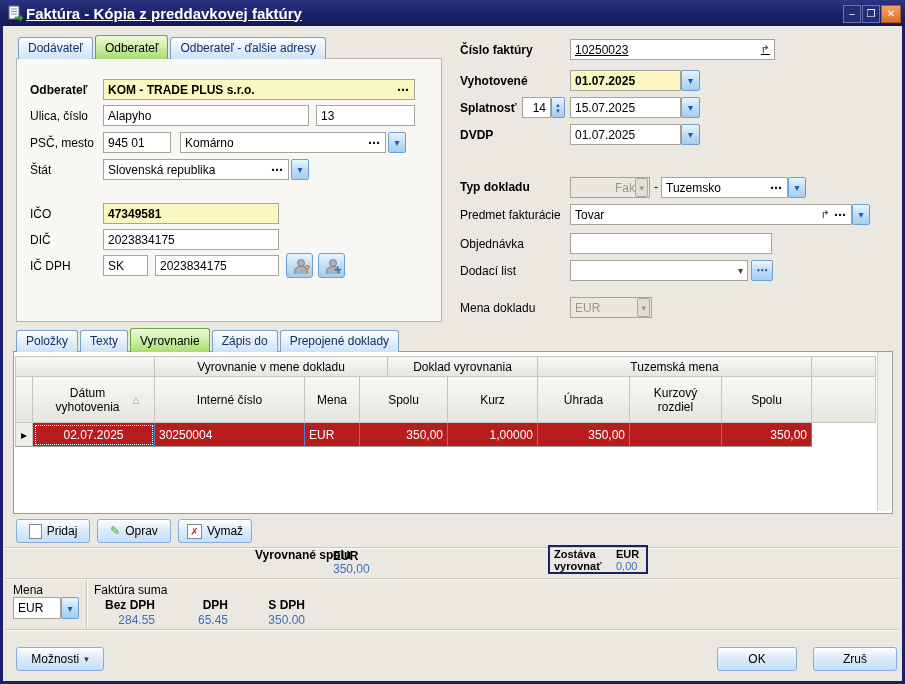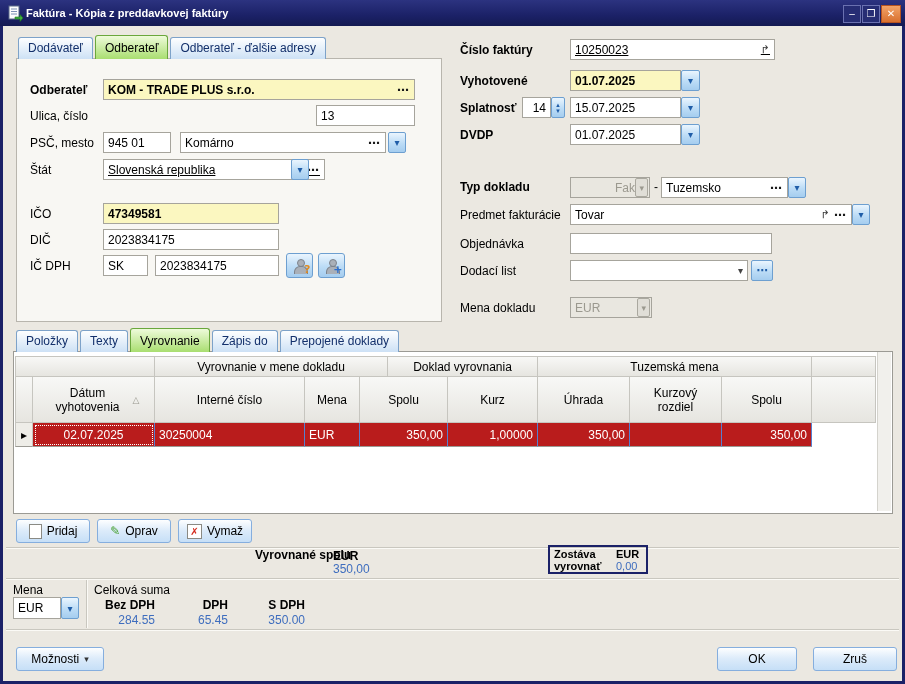--- a/index.html
+++ b/index.html
@@ -4,21 +4,21 @@
 <style>
   html,body{margin:0;padding:0;background:#555;}
   body{font-family:"Liberation Sans","DejaVu Sans",sans-serif;font-size:12px;color:#000;}
   #window{position:relative;width:905px;height:684px;background:#1b2167;overflow:hidden;}
   .body-bg{position:absolute;left:3px;top:26px;width:899px;height:655px;background:#ebe8e1;}
   .abs{position:absolute;}
 
   
   .titlebar{position:absolute;left:0;top:0;width:905px;height:26px;
     background:linear-gradient(#2c3380,#1b2167 60%,#141a52);display:flex;align-items:center;}
-  .titlebar .title{color:#fff;font-weight:bold;font-size:11px;margin-left:6px;}
+  .titlebar .title{color:#fff;font-weight:bold;font-size:15px;margin-left:6px;text-decoration:underline;}
   .win-btn{position:absolute;top:5px;height:16px;display:flex;align-items:center;justify-content:center;
     color:#fff;font-size:10px;line-height:10px;border:1px solid #6a71b0;background:#262d74;cursor:pointer;}
   .win-btn.close{background:linear-gradient(#f2a368,#d8702f);border-color:#b65420;}
 
   
   .tabstrip{display:flex;align-items:flex-end;gap:2px;}
   .tab{border:1px solid #7da2c9;border-bottom:none;border-radius:3px 3px 0 0;
     background:linear-gradient(#fdfeff,#cde1f5);padding:3px 9px 4px 9px;color:#13306b;cursor:pointer;white-space:nowrap;}
   .tab.active{background:linear-gradient(#eefbda,#a9de70);border-color:#6aa73c;color:#000;
     padding-top:5px;position:relative;z-index:3;}
@@ -116,38 +116,41 @@
 
   <div class="abs panel" style="left:16px;top:58px;width:424px;height:262px;"></div>
 
   <div class="lbl b" style="left:30px;top:83px;">Odberateľ</div>
   <div class="field yellow" style="left:103px;top:79px;width:312px;height:21px;">
     <span class="txt">KOM - TRADE PLUS s.r.o.</span>
     <span class="ellipsis">⋯</span>
   </div>
 
   <div class="lbl" style="left:30px;top:109px;">Ulica, číslo</div>
+  <div class="field" style="left:103px;top:105px;width:206px;height:21px;">
+      <span class="txt">Alapyho</span>
+    </div>
   <div class="field" style="left:316px;top:105px;width:99px;height:21px;">
       <span class="txt">13</span>
     </div>
 
   <div class="lbl" style="left:30px;top:136px;">PSČ, mesto</div>
   <div class="field" style="left:103px;top:132px;width:68px;height:21px;">
       <span class="txt">945 01</span>
     </div>
   <div class="field" style="left:180px;top:132px;width:206px;height:21px;">
     <span class="txt">Komárno</span>
     <span class="ellipsis">⋯</span>
   </div>
   <div class="ddbtn" style="left:388px;top:132px;width:18px;height:21px;">
       <span>▾</span>
     </div>
 
   <div class="lbl" style="left:30px;top:163px;">Štát</div>
-  <div class="field" style="left:103px;top:159px;width:222px;height:21px;text-decoration:underline;">
+  <div class="field" style="left:103px;top:159px;width:186px;height:21px;">
     <span class="txt">Slovenská republika</span>
     <span class="ellipsis">⋯</span>
   </div>
   <div class="ddbtn" style="left:291px;top:159px;width:18px;height:21px;">
       <span>▾</span>
     </div>
 
   <div class="lbl" style="left:30px;top:207px;">IČO</div>
   <div class="field yellow" style="left:103px;top:203px;width:176px;height:21px;">
       <span class="txt">47349581</span>
@@ -346,21 +349,21 @@
 
   <div class="lbl" style="left:13px;top:583px;">Mena</div>
   <div class="field" style="left:13px;top:597px;width:48px;height:22px;">
       <span class="txt">EUR</span>
     </div>
   <div class="ddbtn" style="left:61px;top:597px;width:18px;height:22px;">
       <span>▾</span>
     </div>
   <div class="vgroove" style="left:86px;top:580px;height:48px;"></div>
 
-  <div class="lbl" style="left:94px;top:583px;">Celková suma</div>
+  <div class="lbl" style="left:94px;top:583px;">Faktúra suma</div>
   <div class="lbl b" style="left:85px;top:598px;width:70px;text-align:right;">Bez DPH</div>
   <div class="lbl blueval" style="left:85px;top:613px;width:70px;text-align:right;">284.55</div>
   <div class="lbl b" style="left:158px;top:598px;width:70px;text-align:right;">DPH</div>
   <div class="lbl blueval" style="left:158px;top:613px;width:70px;text-align:right;">65.45</div>
   <div class="lbl b" style="left:235px;top:598px;width:70px;text-align:right;">S DPH</div>
   <div class="lbl blueval" style="left:235px;top:613px;width:70px;text-align:right;">350.00</div>
 
   <div class="groove" style="left:6px;top:629px;width:893px;"></div>
 
   <div class="btn" style="left:16px;top:647px;width:88px;height:24px;">

